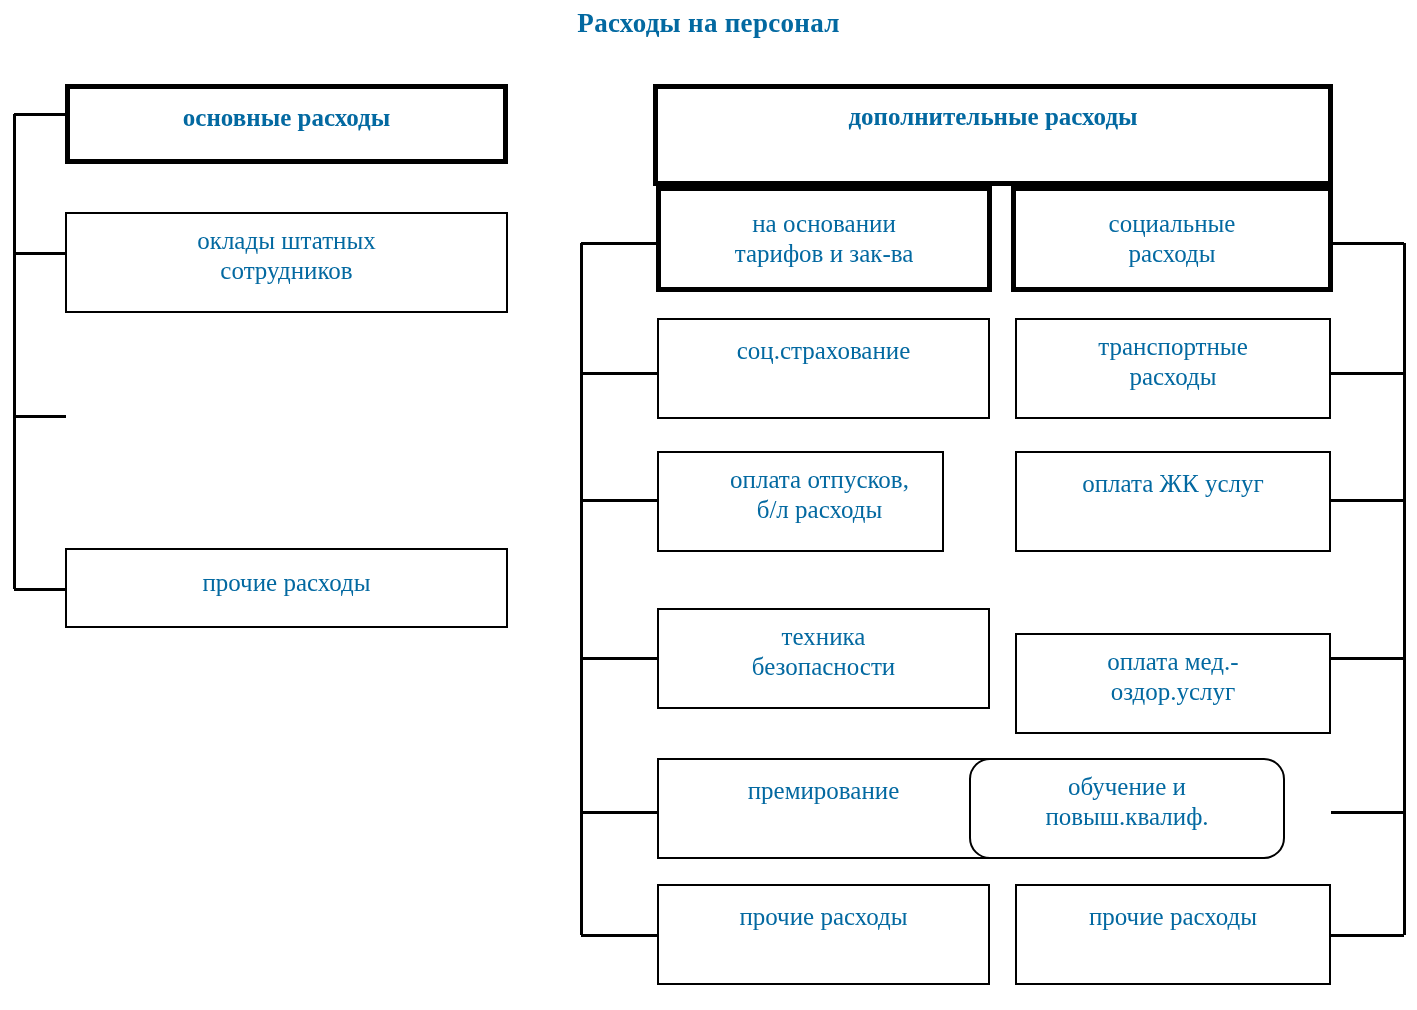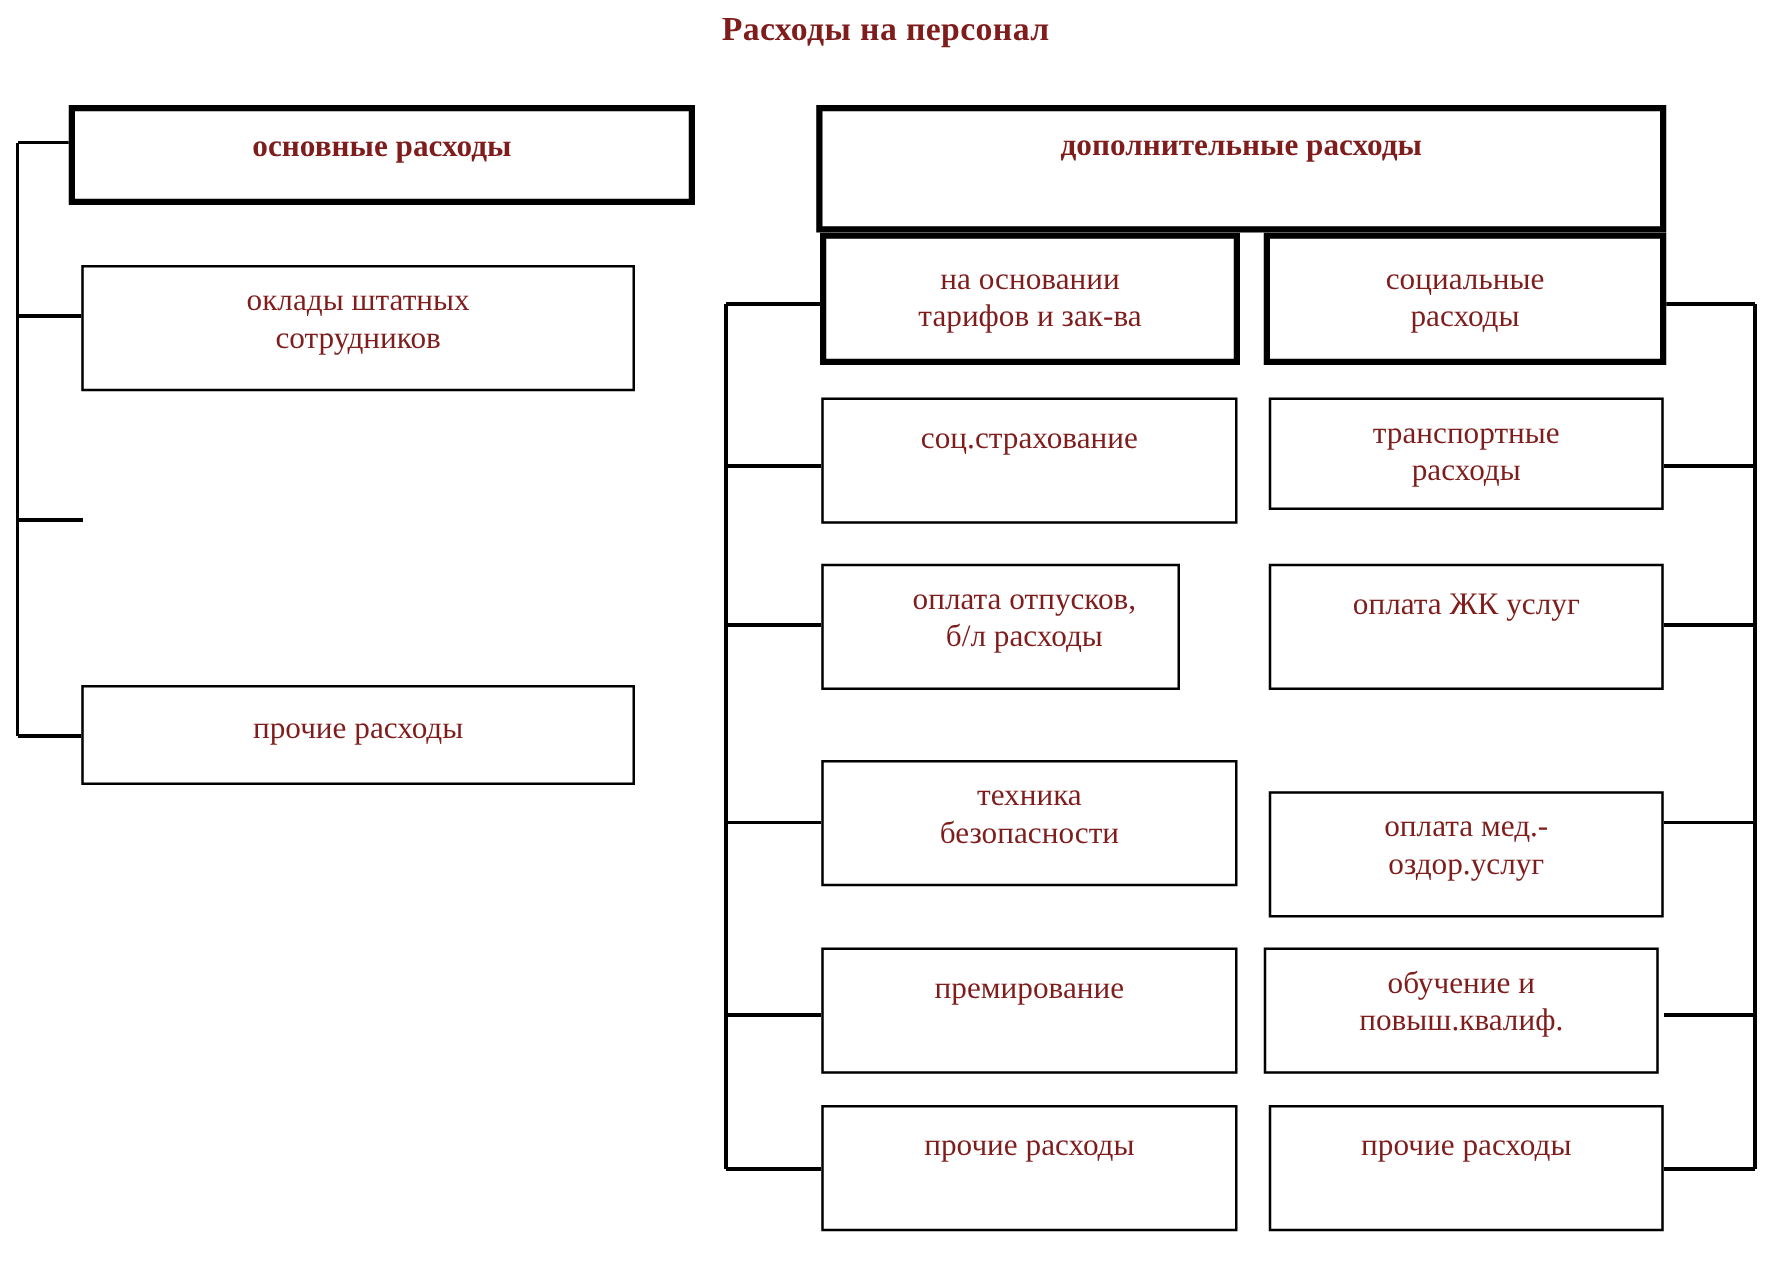--- a/index.html
+++ b/index.html
@@ -7,21 +7,21 @@
     padding: 0;
     background: #ffffff;
   }
   #page {
     position: relative;
     width: 1417px;
     height: 1010px;
     background: #ffffff;
     overflow: hidden;
     font-family: "Liberation Serif", "DejaVu Serif", serif;
-    color: #7f1d1d;
+    color: #0369a1;
   }
   #connectors {
     position: absolute;
     left: 0;
     top: 0;
     width: 1417px;
     height: 1010px;
     pointer-events: none;
   }
   .title {
@@ -120,21 +120,21 @@
       <path d="M 1404 243 L 1404 935"></path>
       <path d="M 1404 243 L 1331 243"></path>
       <path d="M 1404 373 L 1331 373"></path>
       <path d="M 1404 500 L 1331 500"></path>
       <path d="M 1404 658 L 1331 658"></path>
       <path d="M 1404 812 L 1331 812"></path>
       <path d="M 1404 935 L 1331 935"></path>
     </g>
   </svg>
 
-  <div class="node thick" style="left:55px; top:84px; width:501px; height:80px; padding-top:14px;">
+  <div class="node thick" style="left:65px; top:84px; width:443px; height:80px; padding-top:14px;">
     <span class="label">основные расходы</span>
   </div>
 
   <div class="node" style="left:65px; top:212px; width:443px; height:101px;">
     <span class="label">оклады штатных
 сотрудников</span>
   </div>
 
 
   <div class="node" style="left:65px; top:548px; width:443px; height:80px; padding-top:18px;">
@@ -170,35 +170,35 @@
   </div>
 
   <div class="node mid-pad" style="left:657px; top:758px; width:333px; height:101px;">
     <span class="label">премирование</span>
   </div>
 
   <div class="node mid-pad" style="left:657px; top:884px; width:333px; height:101px;">
     <span class="label">прочие расходы</span>
   </div>
 
-  <div class="node" style="left:1015px; top:318px; width:316px; height:90px;">
+  <div class="node" style="left:1015px; top:318px; width:316px; height:101px;">
     <span class="label">транспортные
 расходы</span>
   </div>
 
   <div class="node mid-pad" style="left:1015px; top:451px; width:316px; height:101px;">
     <span class="label">оплата ЖК услуг</span>
   </div>
 
   <div class="node" style="left:1015px; top:608px; width:316px; height:101px;margin-top:25px;">
     <span class="label">оплата мед.-
 оздор.услуг</span>
   </div>
 
-  <div class="node" style="left:1011px; top:758px; width:316px; height:101px;">
+  <div class="node" style="left:969px; top:758px; width:316px; height:101px;border-radius:21px;">
     <span class="label">обучение и
 повыш.квалиф.</span>
   </div>
 
   <div class="node mid-pad" style="left:1015px; top:884px; width:316px; height:101px;">
     <span class="label">прочие расходы</span>
   </div>
 
 </div>
 

